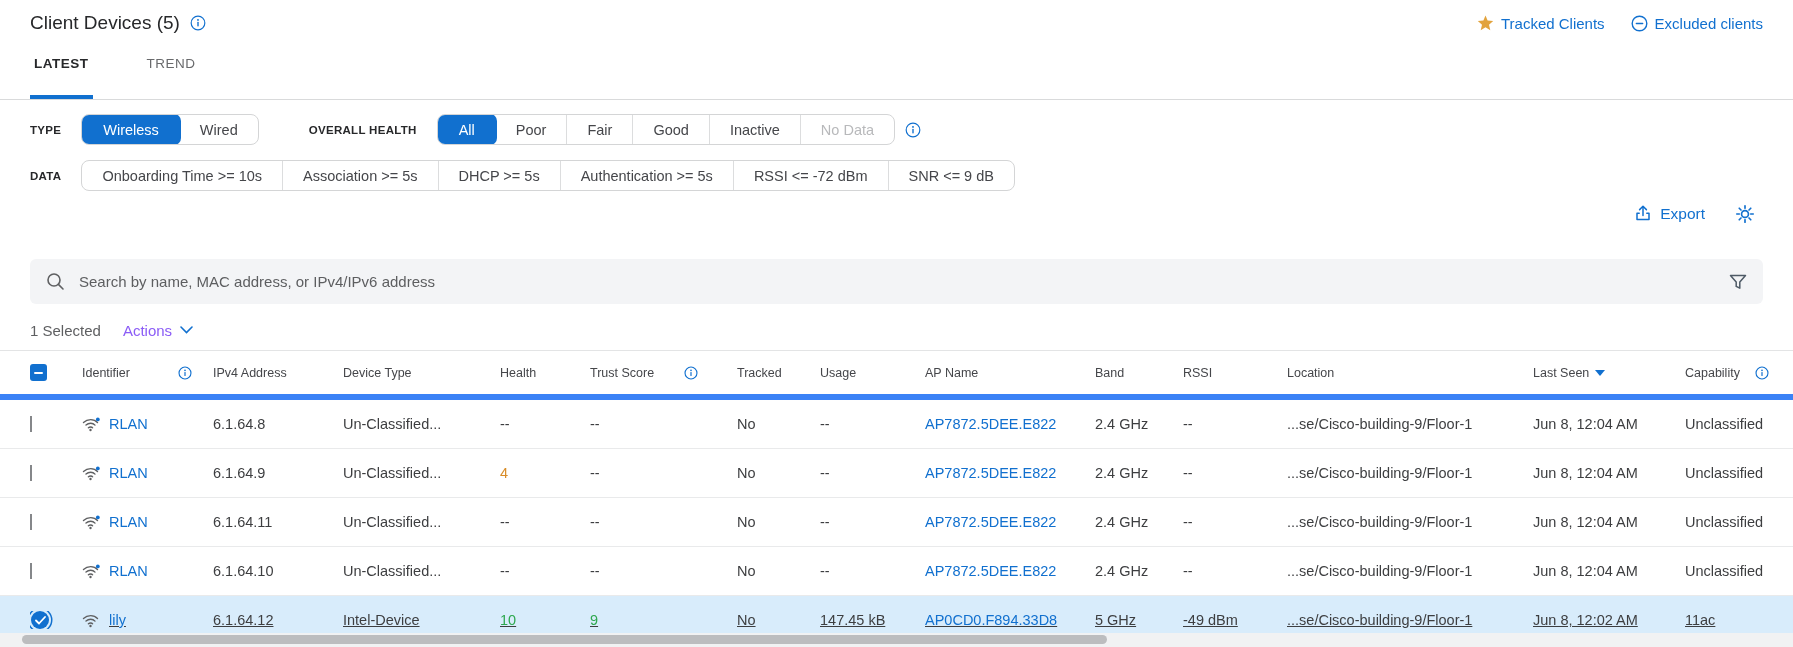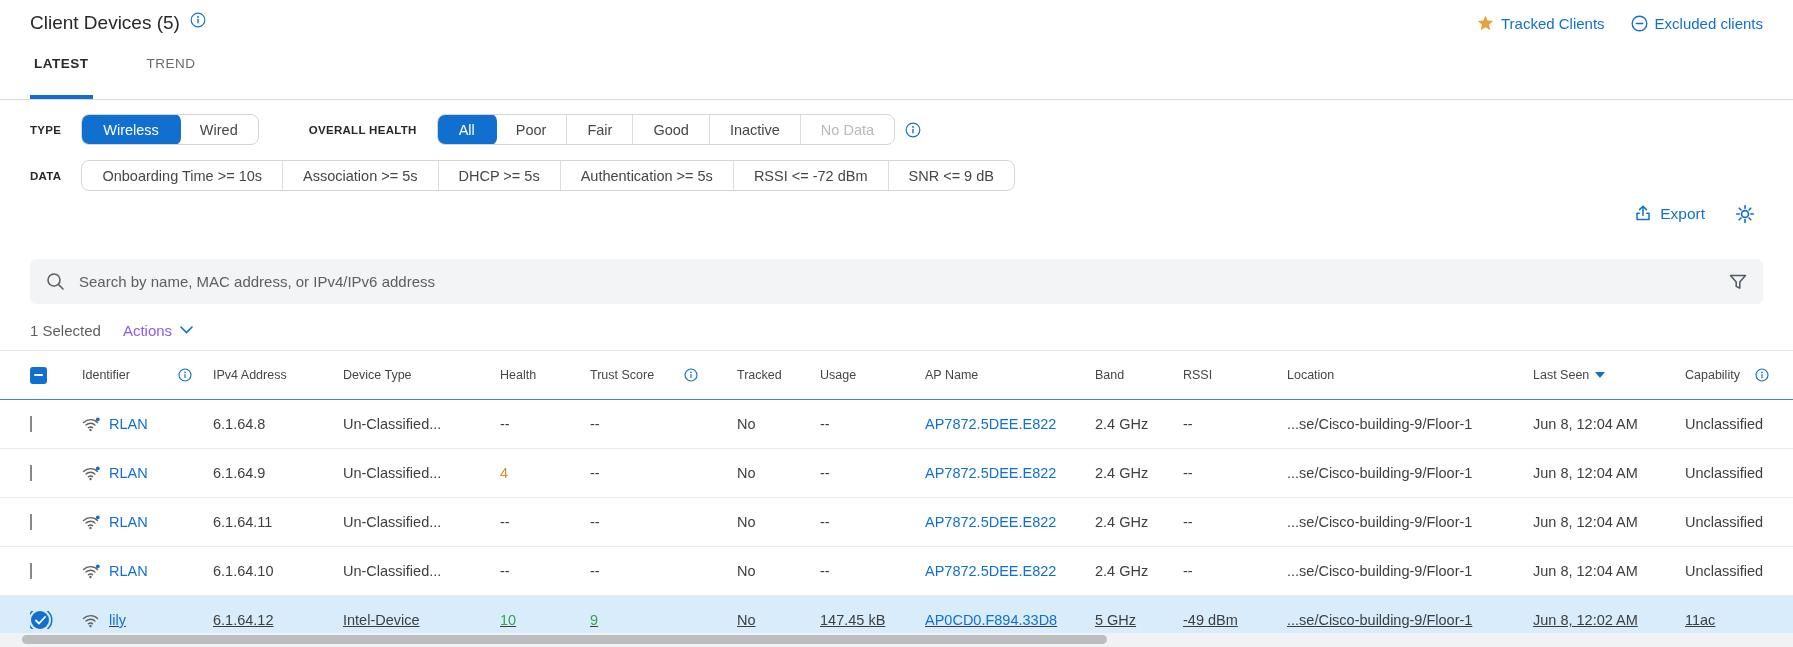--- a/index.html
+++ b/index.html
@@ -1,21 +1,21 @@
 <!DOCTYPE html>
 <html><head>
 <meta charset="utf-8">
 <style>
   * { margin:0; padding:0; box-sizing:border-box; }
   body { background:#fff; font-family:"Liberation Sans", sans-serif; }
   .page { position:relative; width:1793px; height:647px; background:#fff; overflow:hidden; color:#3d3e40; }
 
   
   .topbar { display:flex; justify-content:space-between; align-items:center; padding:12px 30px 0 30px; }
-  .title-wrap { display:flex; align-items:flex-start; gap:10px; }
+  .title-wrap { display:flex; align-items:center; gap:10px; }
   .page-title { font-size:19px; color:#27282a; }
   .top-links { display:flex; align-items:flex-start; gap:26px; }
   .top-link { display:flex; align-items:center; gap:7px; color:#1170cf; font-size:15px; cursor:pointer; }
 
   
   .tabs { display:flex; gap:50px; padding:0 30px; margin-top:16px; border-bottom:1px solid #d9dadb; }
   .tab { font-size:13.5px; letter-spacing:.5px; color:#696a6c; padding:6px 4px 28px 4px; cursor:pointer; }
   .tab.active { color:#27282a; border-bottom:4px solid #1170cf; padding-bottom:6px; font-weight:bold; }
 
   
@@ -43,21 +43,21 @@
   .search-input::placeholder { color:#5d5e60; opacity:1; }
   .filter-funnel { cursor:pointer; display:flex; align-items:center; }
 
   
   .selection-row { display:flex; align-items:center; gap:22px; padding:0 30px; margin-top:14px; height:24px; }
   .sel-count { color:#5e5f61; font-size:15px; }
   .actions-btn { display:flex; align-items:center; gap:8px; color:#8b5cf6; font-size:15px; cursor:pointer; }
 
   
   .cols { display:grid; grid-template-columns:52px 131px 130px 157px 90px 147px 83px 105px 170px 88px 104px 246px 152px 1fr; align-items:center; padding-left:30px; }
-  .thead { height:50px; margin-top:8px; border-top:1px solid #e3e4e5; border-bottom:1px solid #3b82f6; font-size:12.5px; color:#45464a; }
+  .thead { height:50px; margin-top:8px; border-top:1px solid #e3e4e5; border-bottom:6px solid #3b82f6; font-size:12.5px; color:#45464a; }
   .th { display:flex; align-items:center; gap:6px; white-space:nowrap; }
   .th .spread { margin-left:42px; }
   .cap-cell { justify-content:space-between; padding-right:24px; }
   .trow { height:49px; border-bottom:1px solid #e9eaeb; font-size:14.5px; color:#3d3e40; }
   .trow.selected { background:#d8ecfb;text-decoration:underline; }
   .cell { white-space:nowrap; overflow:hidden; text-overflow:ellipsis; padding-right:8px; }
   .id-cell { display:flex; align-items:center; gap:9px; }
   .link { color:#1170cf; cursor:pointer; text-decoration:none; }
   .green { color:#2ea84f; }
   .amber { color:#d88c28; }

